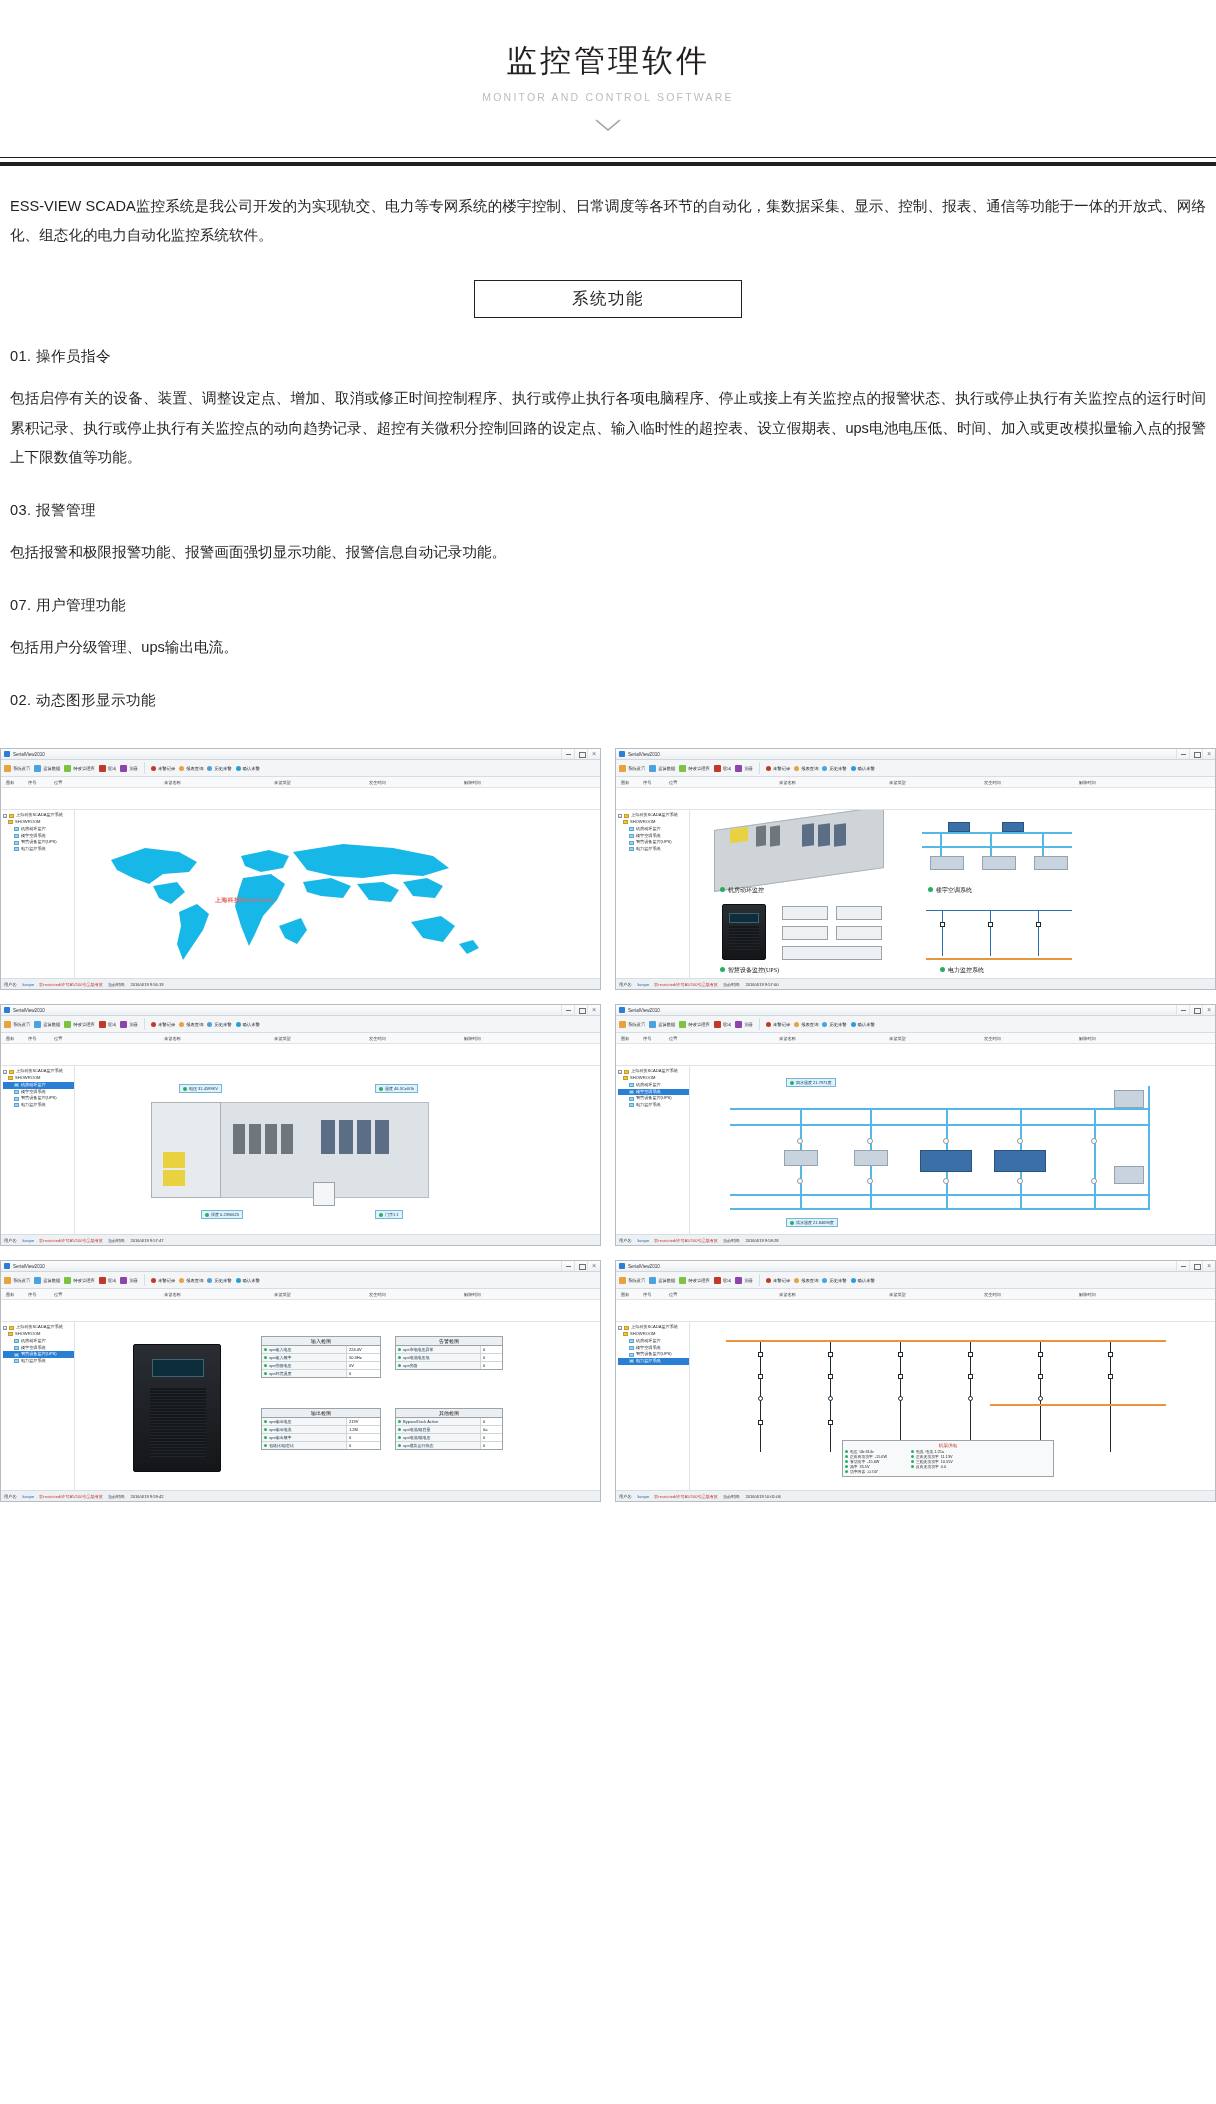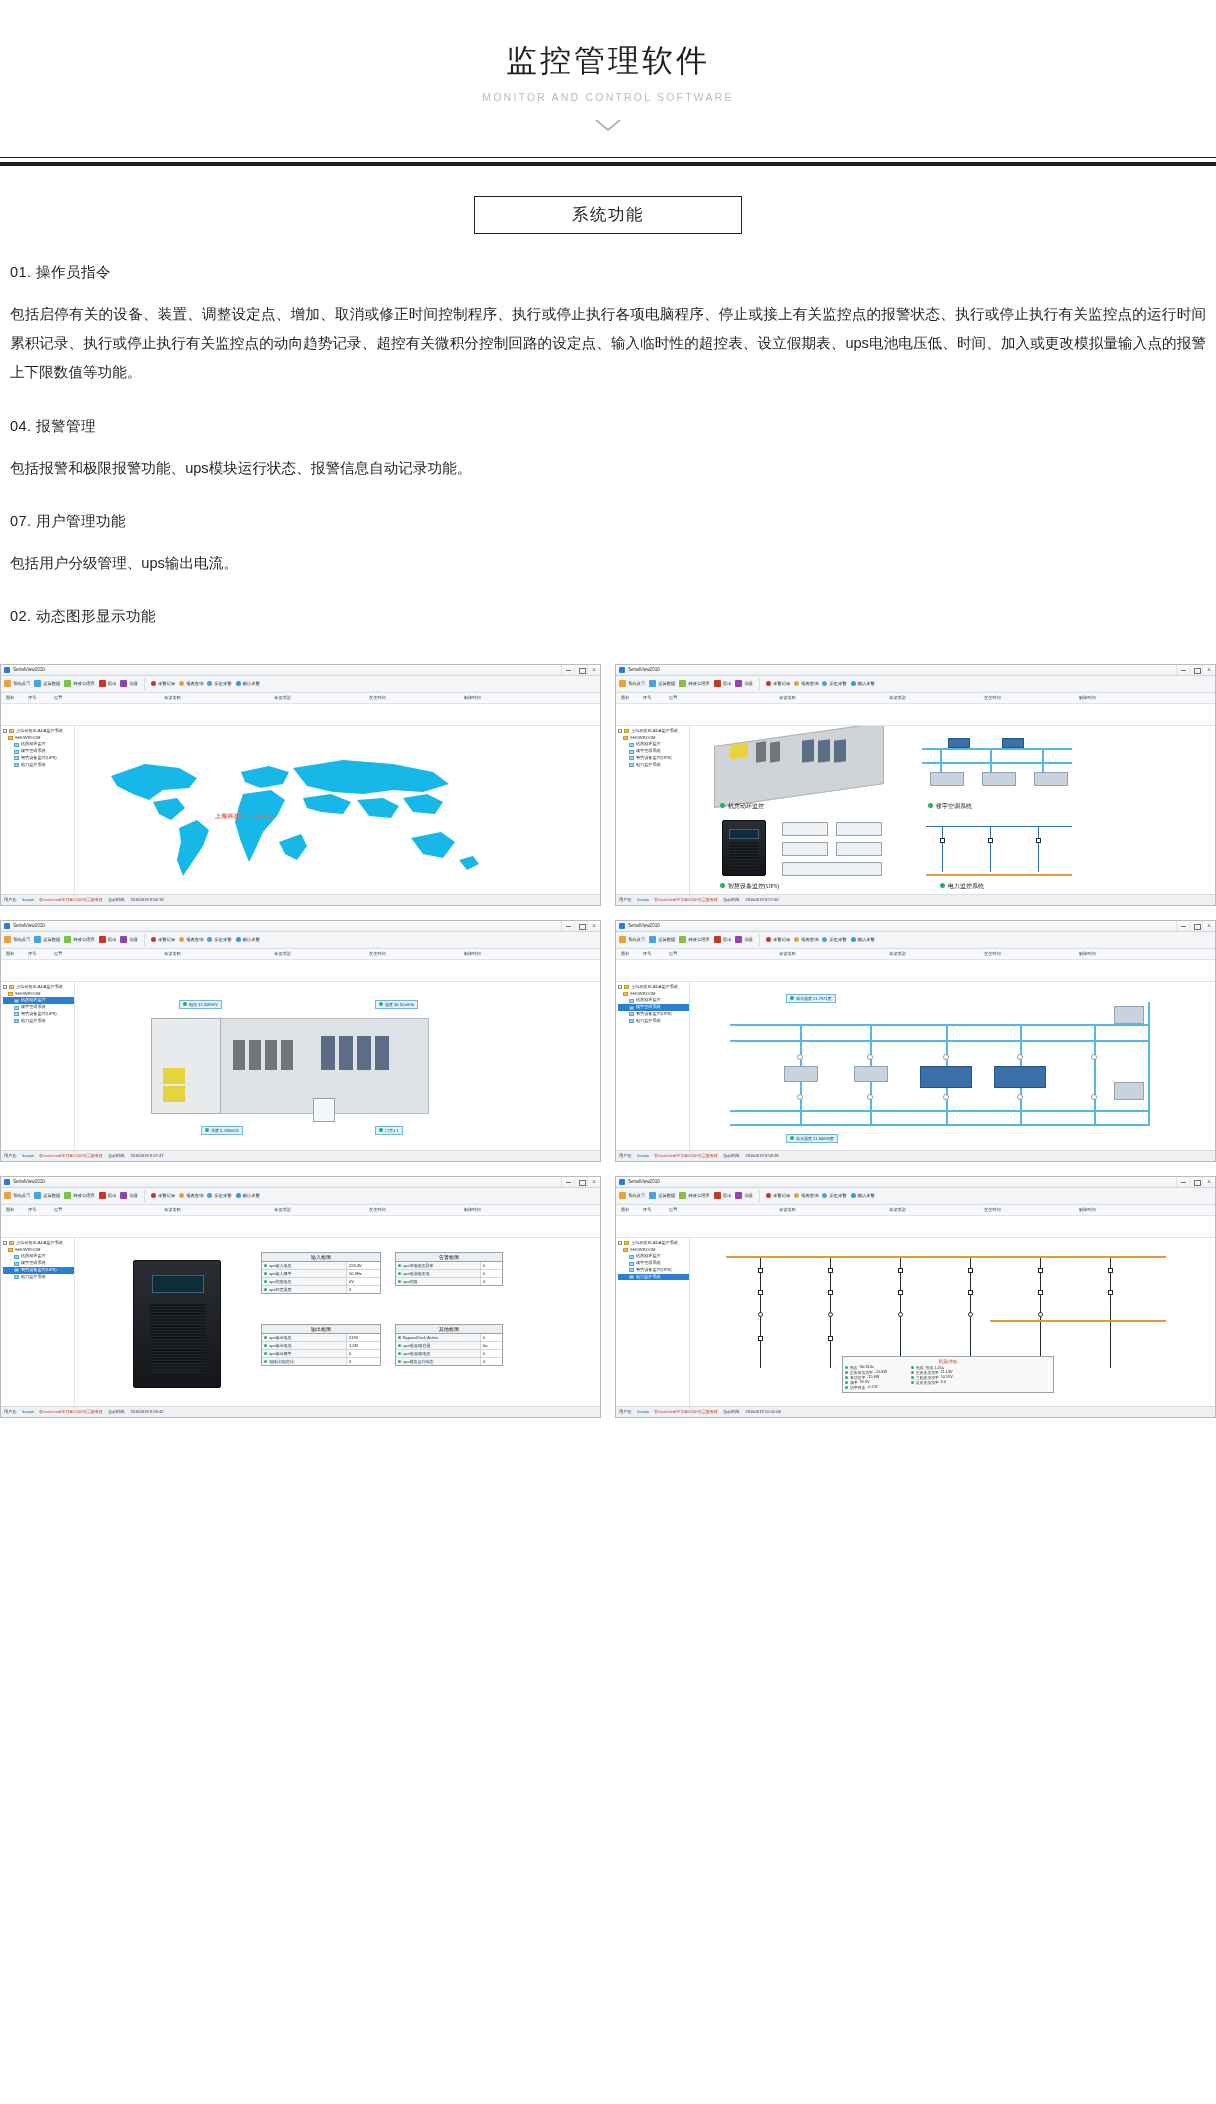--- a/index.html
+++ b/index.html
@@ -314,31 +314,32 @@
     <svg class="chev" viewBox="0 0 28 16">
       <polyline points="2,3 14,13 26,3" fill="none" stroke="#9aa0a6" stroke-width="1.6"></polyline>
     </svg>
     <div class="rules">
       <div class="rule-thin"></div>
       <div class="rule-gap"></div>
       <div class="rule-thick"></div>
     </div>
   </div>
 
+  <p class="intro">ESS-VIEW SCADA监控系统是我公司开发的为实现轨交、电力等专网系统的楼宇控制、日常调度等各环节的自动化，集数据采集、显示、控制、报表、通信等功能于一体的开放式、网络化、组态化的电力自动化监控系统软件。</p>
 
   <div class="sect-title-wrap">
     <div class="sect-title">系统功能</div>
   </div>
 
   <div class="func">
     <h3>01. 操作员指令</h3>
     <p>包括启停有关的设备、装置、调整设定点、增加、取消或修正时间控制程序、执行或停止执行各项电脑程序、停止或接上有关监控点的报警状态、执行或停止执行有关监控点的运行时间累积记录、执行或停止执行有关监控点的动向趋势记录、超控有关微积分控制回路的设定点、输入临时性的超控表、设立假期表、ups电池电压低、时间、加入或更改模拟量输入点的报警上下限数值等功能。</p>
 
-    <h3>04. 报警管理</h3>
-    <p>包括报警和极限报警功能、ups模块运行状态、报警信息自动记录功能。</p>
+    <h3>03. 报警管理</h3>
+    <p>包括报警和极限报警功能、报警画面强切显示功能、报警信息自动记录功能。</p>
 
     <h3>07. 用户管理功能</h3>
     <p>包括用户分级管理、ups输出电流。</p>
 
     <h3>02. 动态图形显示功能</h3>
   </div>
 
   <div class="shots">
 
     <div class="win">

